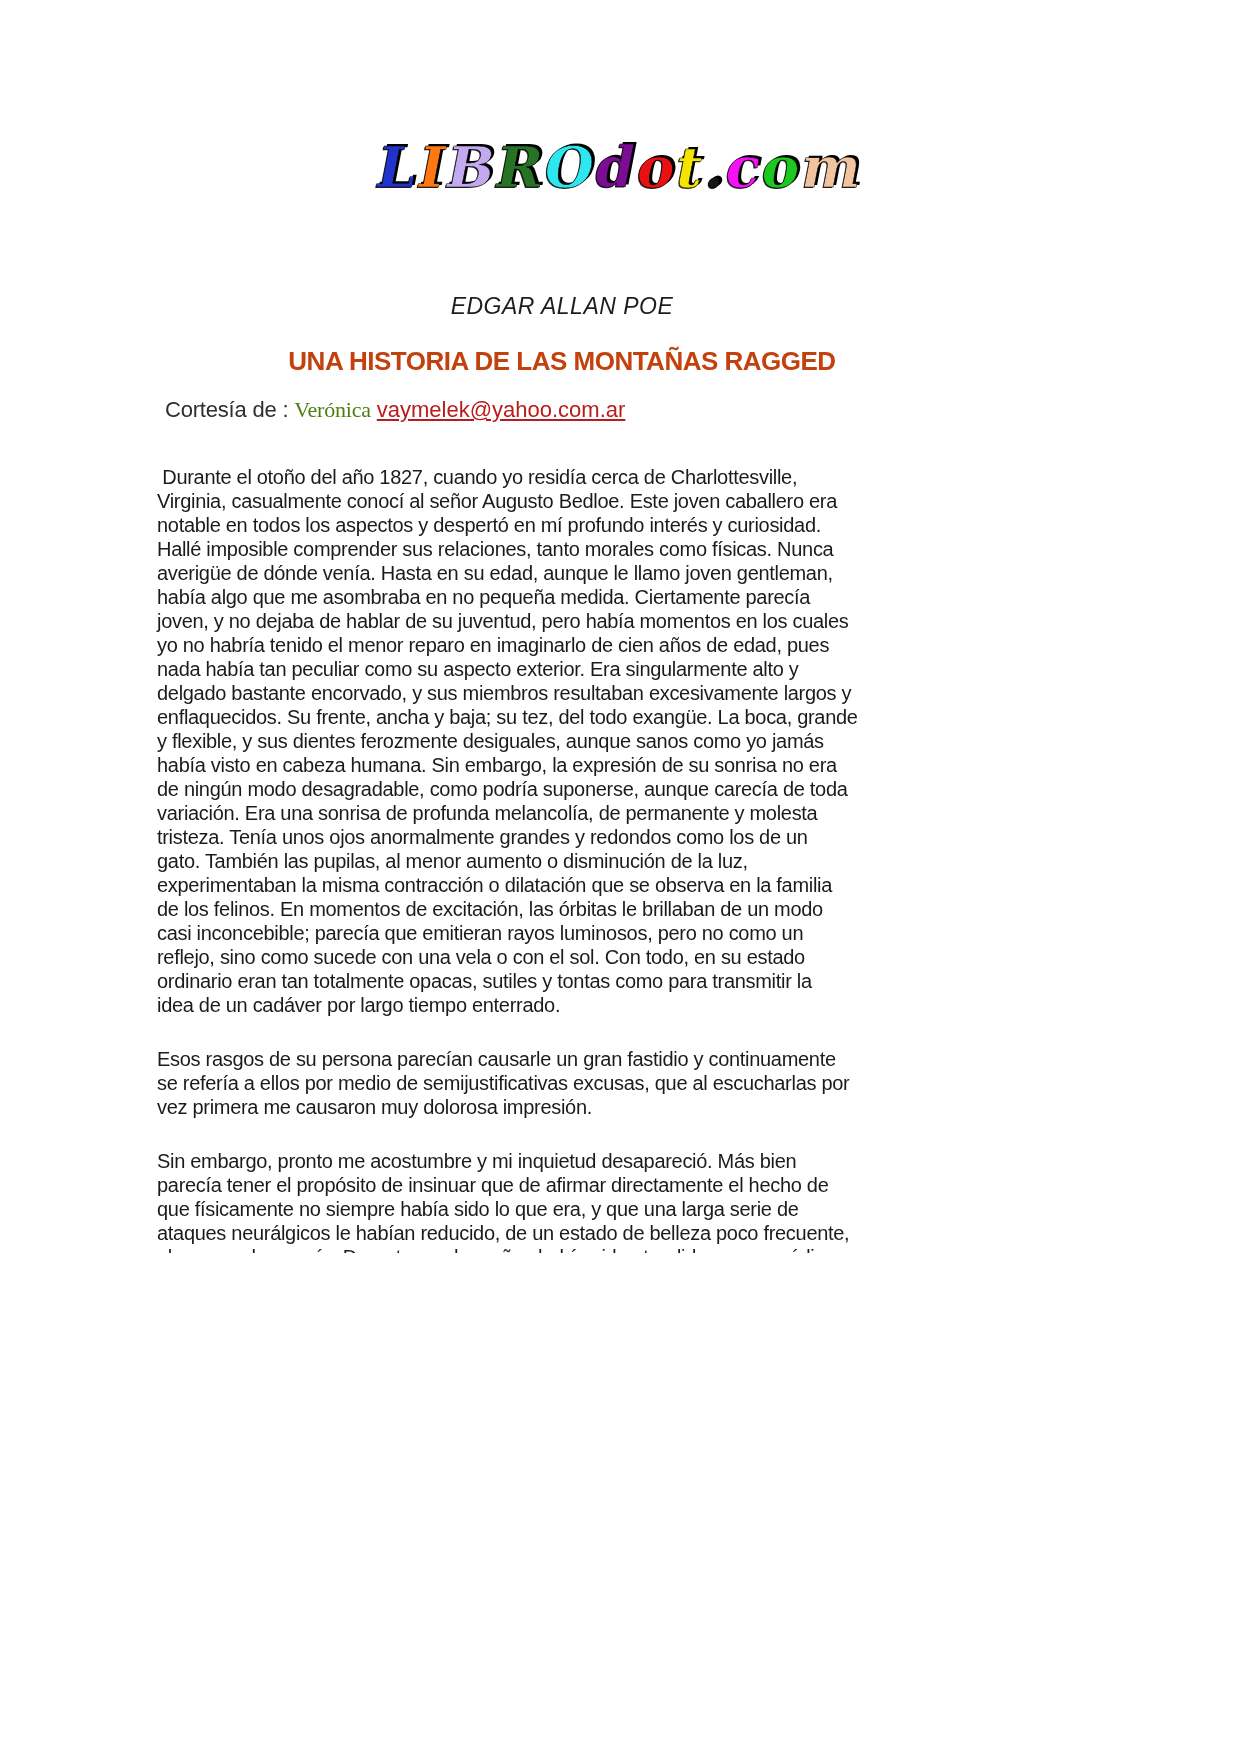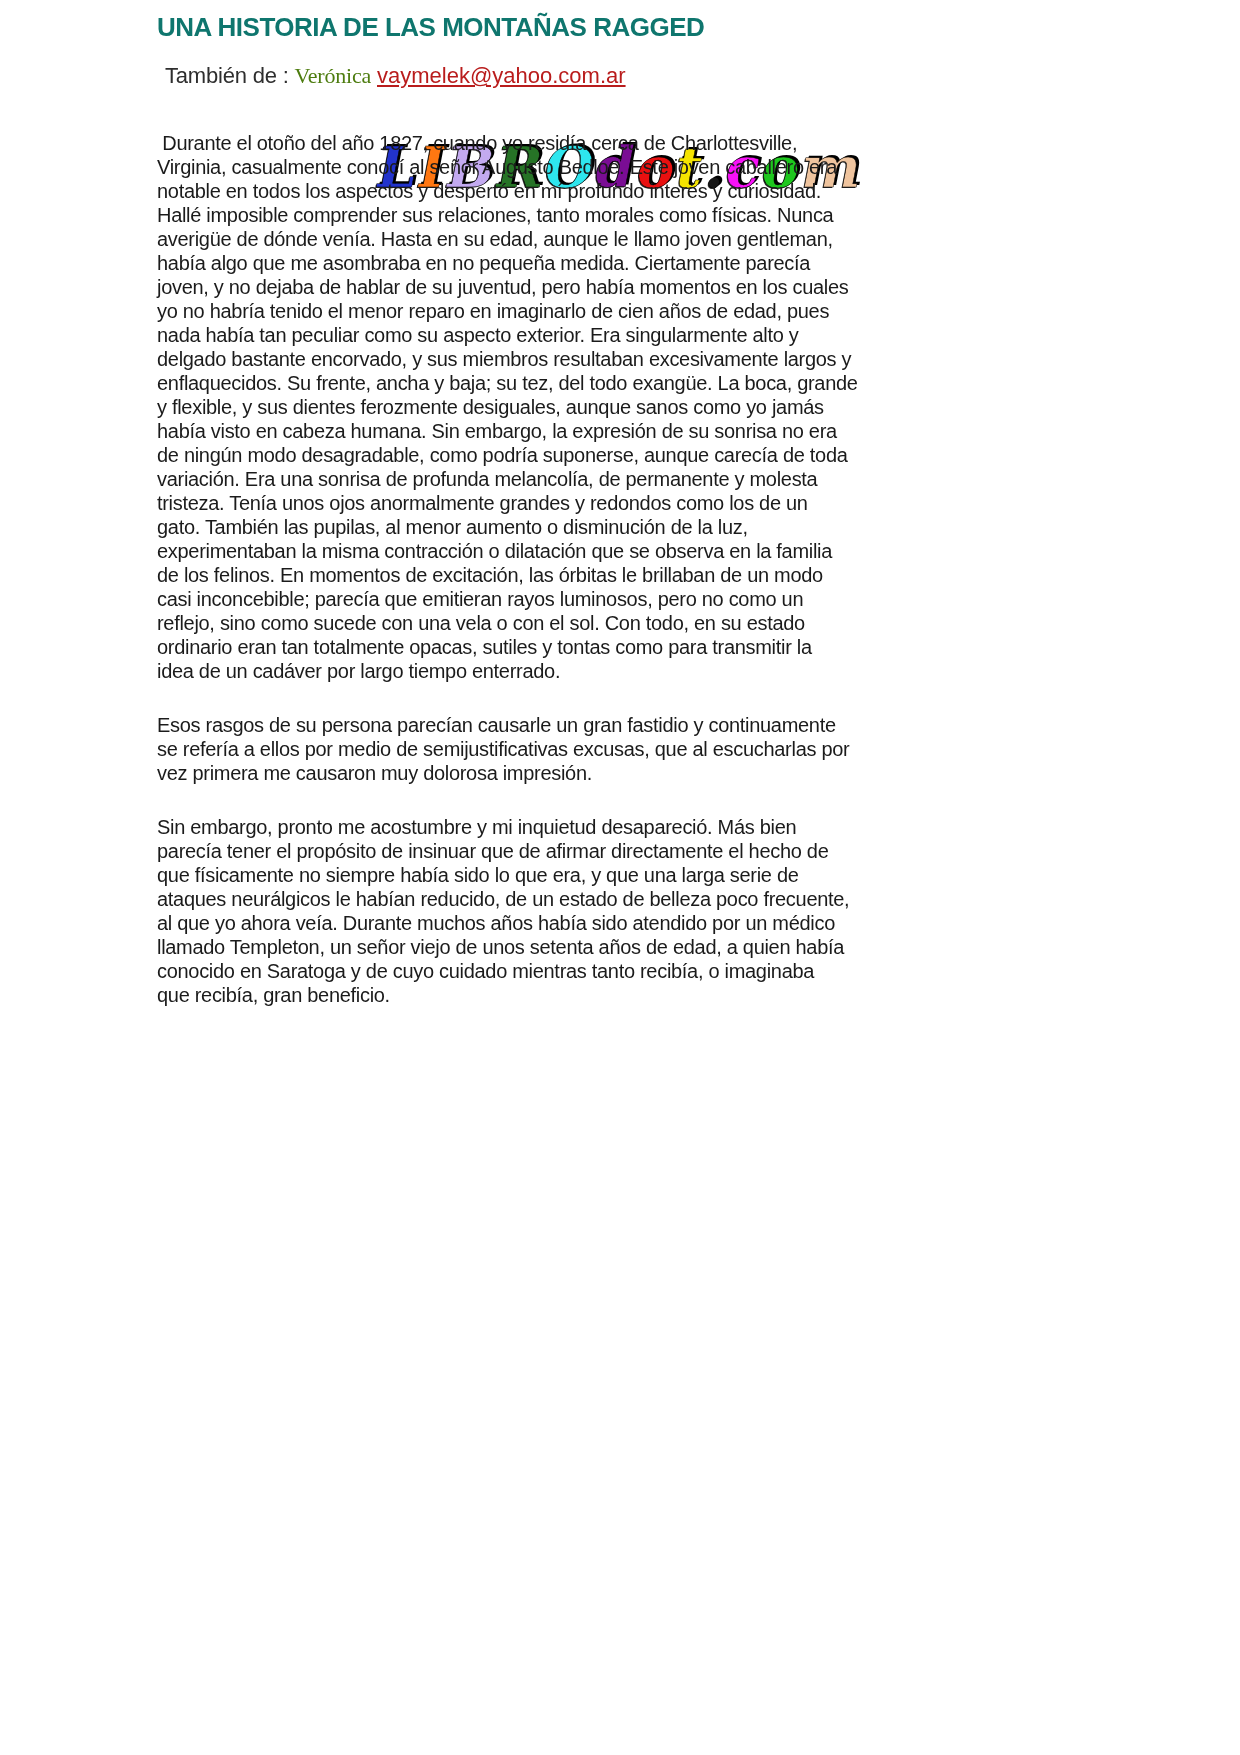--- a/index.html
+++ b/index.html
@@ -37,25 +37,26 @@
   }
   .author {
     margin-top: 293px;
     text-align: center;
     font-style: italic;
     font-size: 23px;
     letter-spacing: 0.5px;
     color: #1d1d1d;
   }
   .title {
-    margin: 12px 0 0 0;
+    margin: 26px 0 0 0;
+    text-align: center;
     font-size: 26px;
     font-weight: bold;
     letter-spacing: -0.5px;
-    color: #0f766e;
+    color: #c2410c;
   }
   .courtesy {
     margin-top: 20px;
     padding-left: 8px;
     font-size: 22px;
     color: #2e2e2e;
     letter-spacing: -0.2px;
   }
   .courtesy .c-name {
     font-family: "Liberation Serif", serif;
@@ -82,25 +83,26 @@
 </style>
 </head>
 <body>
 
 <div class="page">
 
   <div class="logo" id="logo"><span style="color: rgb(34, 51, 204);">L</span><span style="color: rgb(255, 119, 17);">I</span><span style="color: rgb(195, 170, 240);">B</span><span style="color: rgb(38, 115, 38);">R</span><span style="color: rgb(46, 230, 238);">O</span><span style="color: rgb(122, 13, 148);">d</span><span style="color: rgb(232, 16, 16);">o</span><span style="color: rgb(245, 228, 0);">t</span><span style="color: rgb(22, 22, 22);">.</span><span style="color: rgb(247, 17, 247);">c</span><span style="color: rgb(30, 199, 30);">o</span><span style="color: rgb(239, 196, 158);">m</span></div>
 
   <div class="content">
 
+    <div class="author">EDGAR ALLAN POE</div>
 
     <h1 class="title">UNA HISTORIA DE LAS MONTAÑAS RAGGED</h1>
 
     <div class="courtesy">
-      <span class="c-label">También de :</span>
+      <span class="c-label">Cortesía de :</span>
       <span class="c-name">Verónica</span>
       <a class="c-email" href="#">vaymelek@yahoo.com.ar</a>
     </div>
 
     <div class="body-text">
       <p>&nbsp;Durante el otoño del año 1827, cuando yo residía cerca de Charlottesville,
 Virginia, casualmente conocí al señor Augusto Bedloe. Este joven caballero era
 notable en todos los aspectos y despertó en mí profundo interés y curiosidad.
 Hallé imposible comprender sus relaciones, tanto morales como físicas. Nunca
 averigüe de dónde venía. Hasta en su edad, aunque le llamo joven gentleman,

